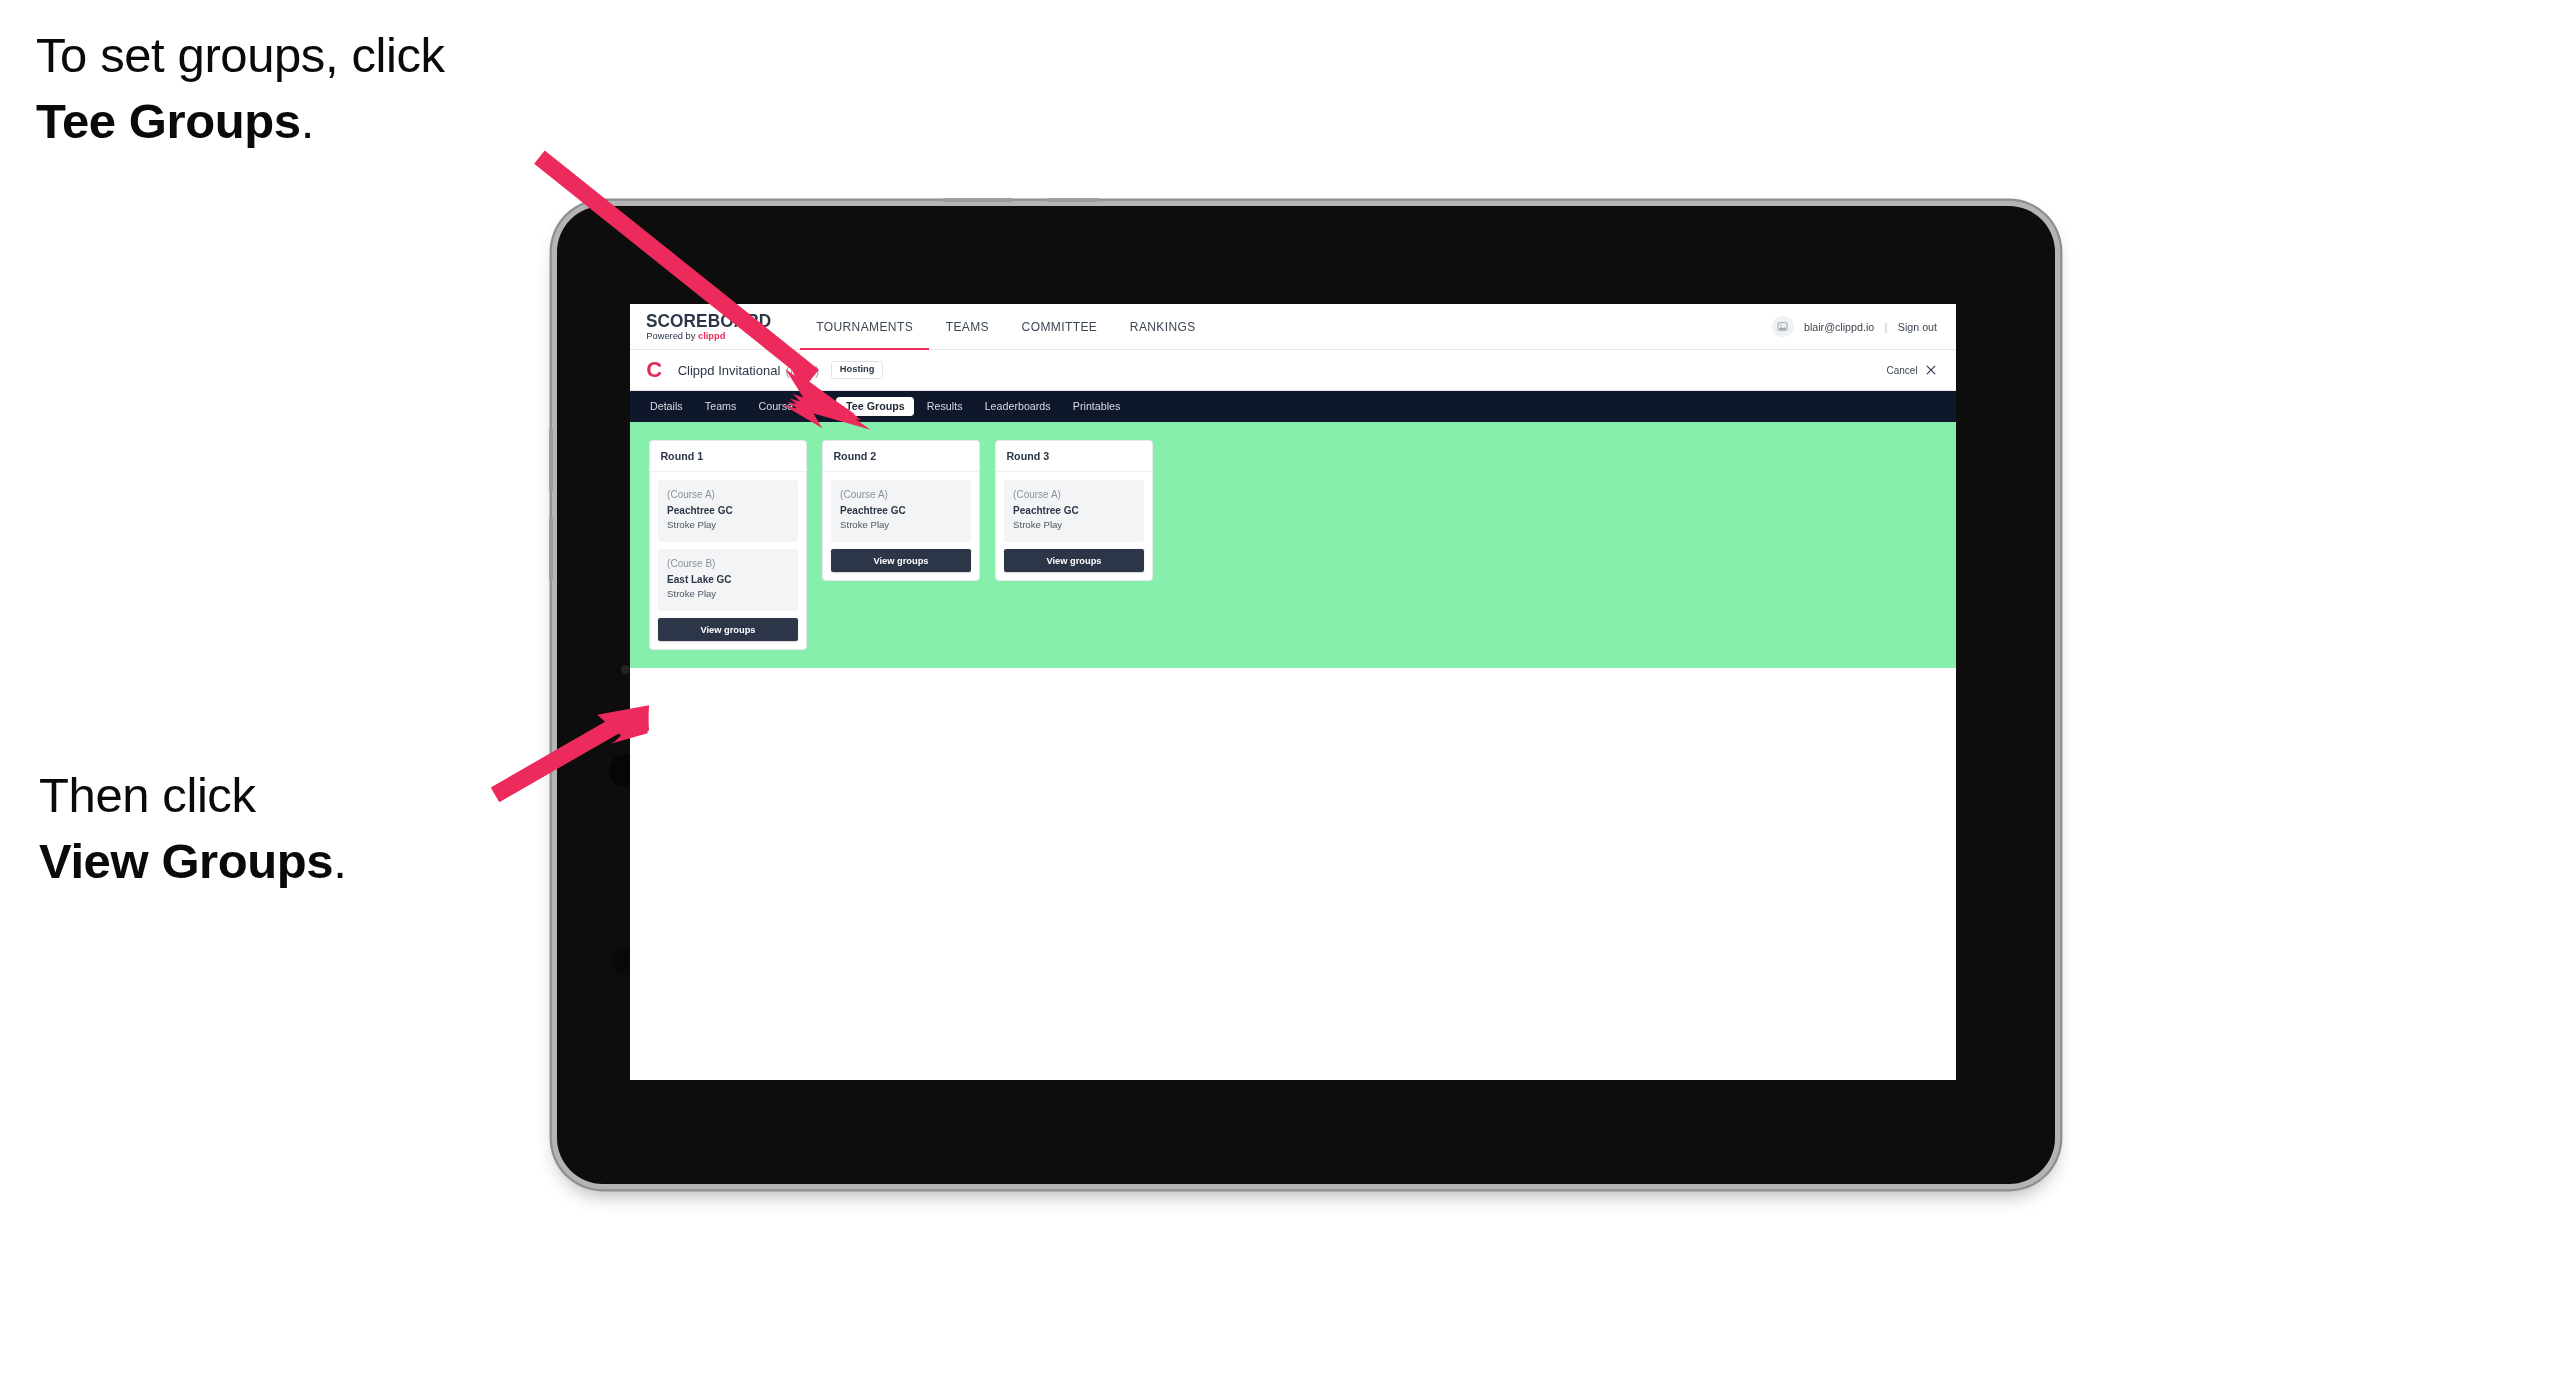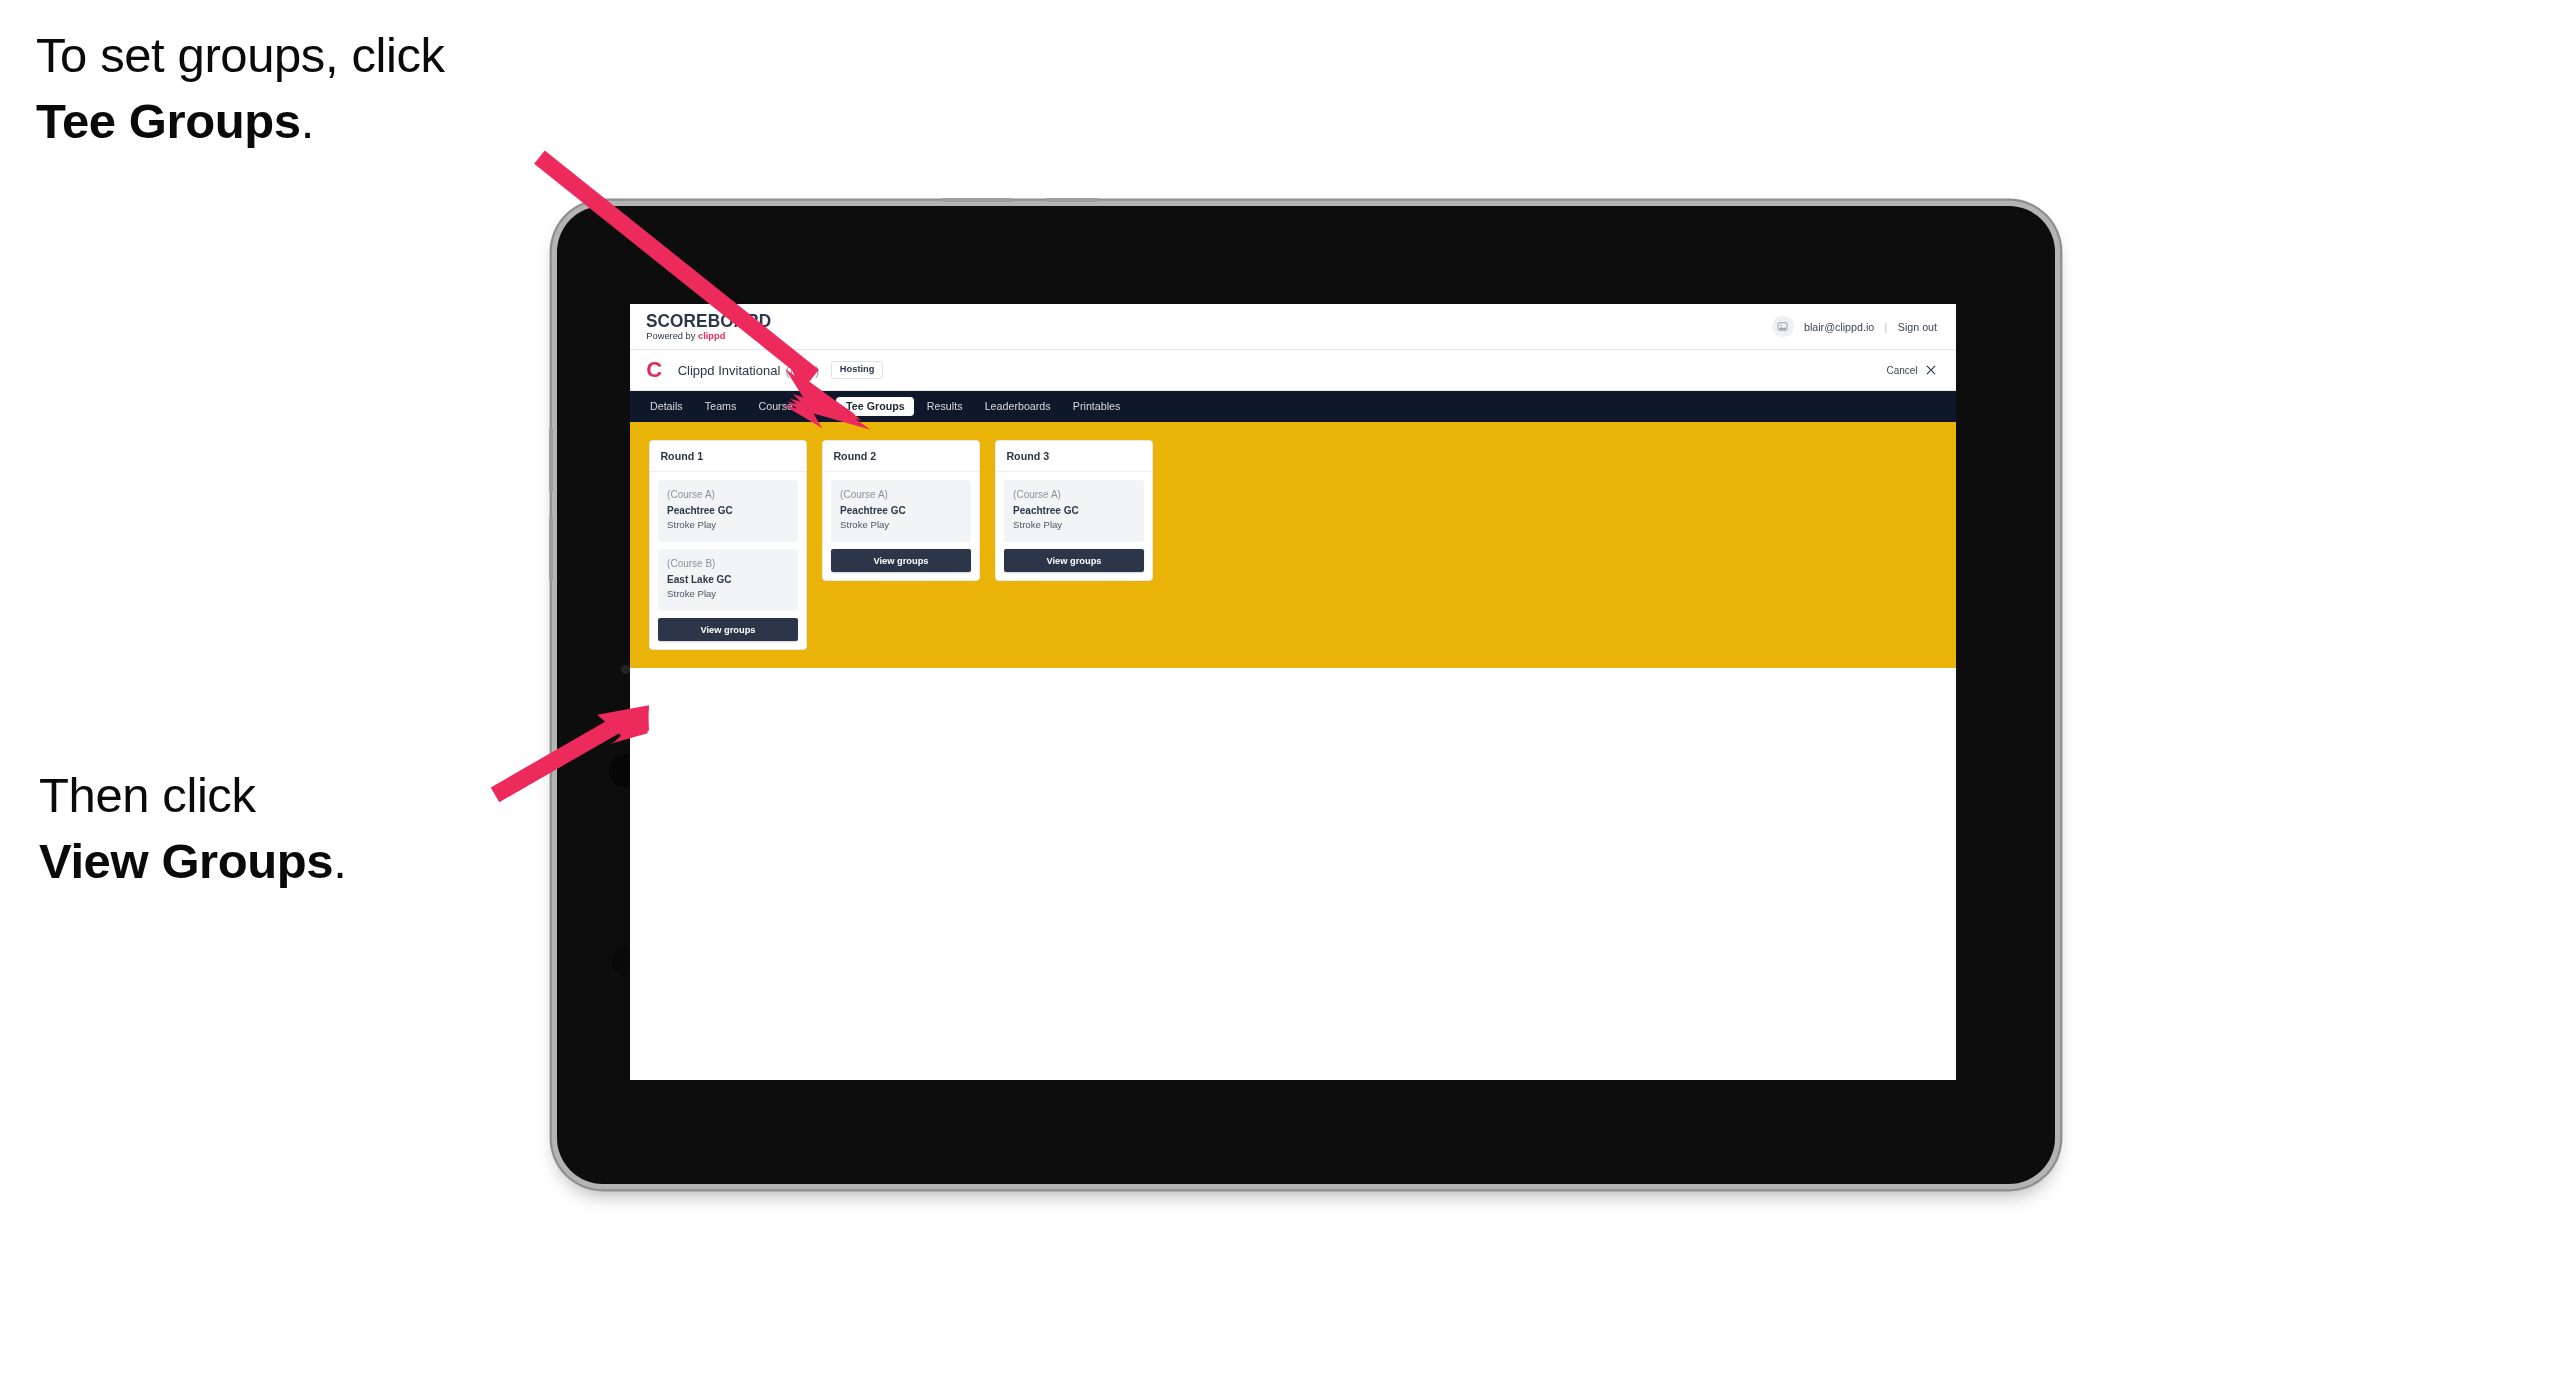--- a/index.html
+++ b/index.html
@@ -181,21 +181,21 @@
     line-height: 1;
   }
   .subtab.active {
     background: #ffffff;
     color: #222b3a;
     font-weight: 700;
   }
 
   
   #content {
-    background: #eab308;
+    background: #86efac;
     padding: 18px 19px;
     display: flex;
     gap: 15px;
     align-items: flex-start;
   }
   .round-card {
     width: 158px;
     background: #ffffff;
     border: 0.7px solid #e6e8ec;
     border-radius: 3.7px;
@@ -259,20 +259,34 @@
     <div class="dot" id="dot-4"></div>
 
     <div id="viewport">
 
       <div id="topnav">
         <div id="logo-block">
           <div id="logo-word">SCOREBOARD</div>
           <div id="logo-sub"><span>Powered by </span><span class="brand">clippd</span></div>
         </div>
 
+        <div class="navtabs">
+          <div class="navtab active">
+              <span>TOURNAMENTS</span>
+            </div>
+          <div class="navtab">
+              <span>TEAMS</span>
+            </div>
+          <div class="navtab">
+              <span>COMMITTEE</span>
+            </div>
+          <div class="navtab">
+              <span>RANKINGS</span>
+            </div>
+        </div>
 
         <div id="nav-right">
           <div id="avatar">
             <svg width="11" height="11" viewBox="0 0 16 16" aria-hidden="true">
               <rect x="1.5" y="2.5" width="13" height="11" rx="1.4" fill="none" stroke="#8b929c" stroke-width="1.2"></rect>
               <circle cx="5.6" cy="6.2" r="1.1" fill="#8b929c"></circle>
               <path d="M2.4 12.2l3.6-3.5 2.6 2.5 2.2-2 2.8 3z" fill="#8b929c"></path>
             </svg>
           </div>
           <span id="user-email">blair@clippd.io</span>

